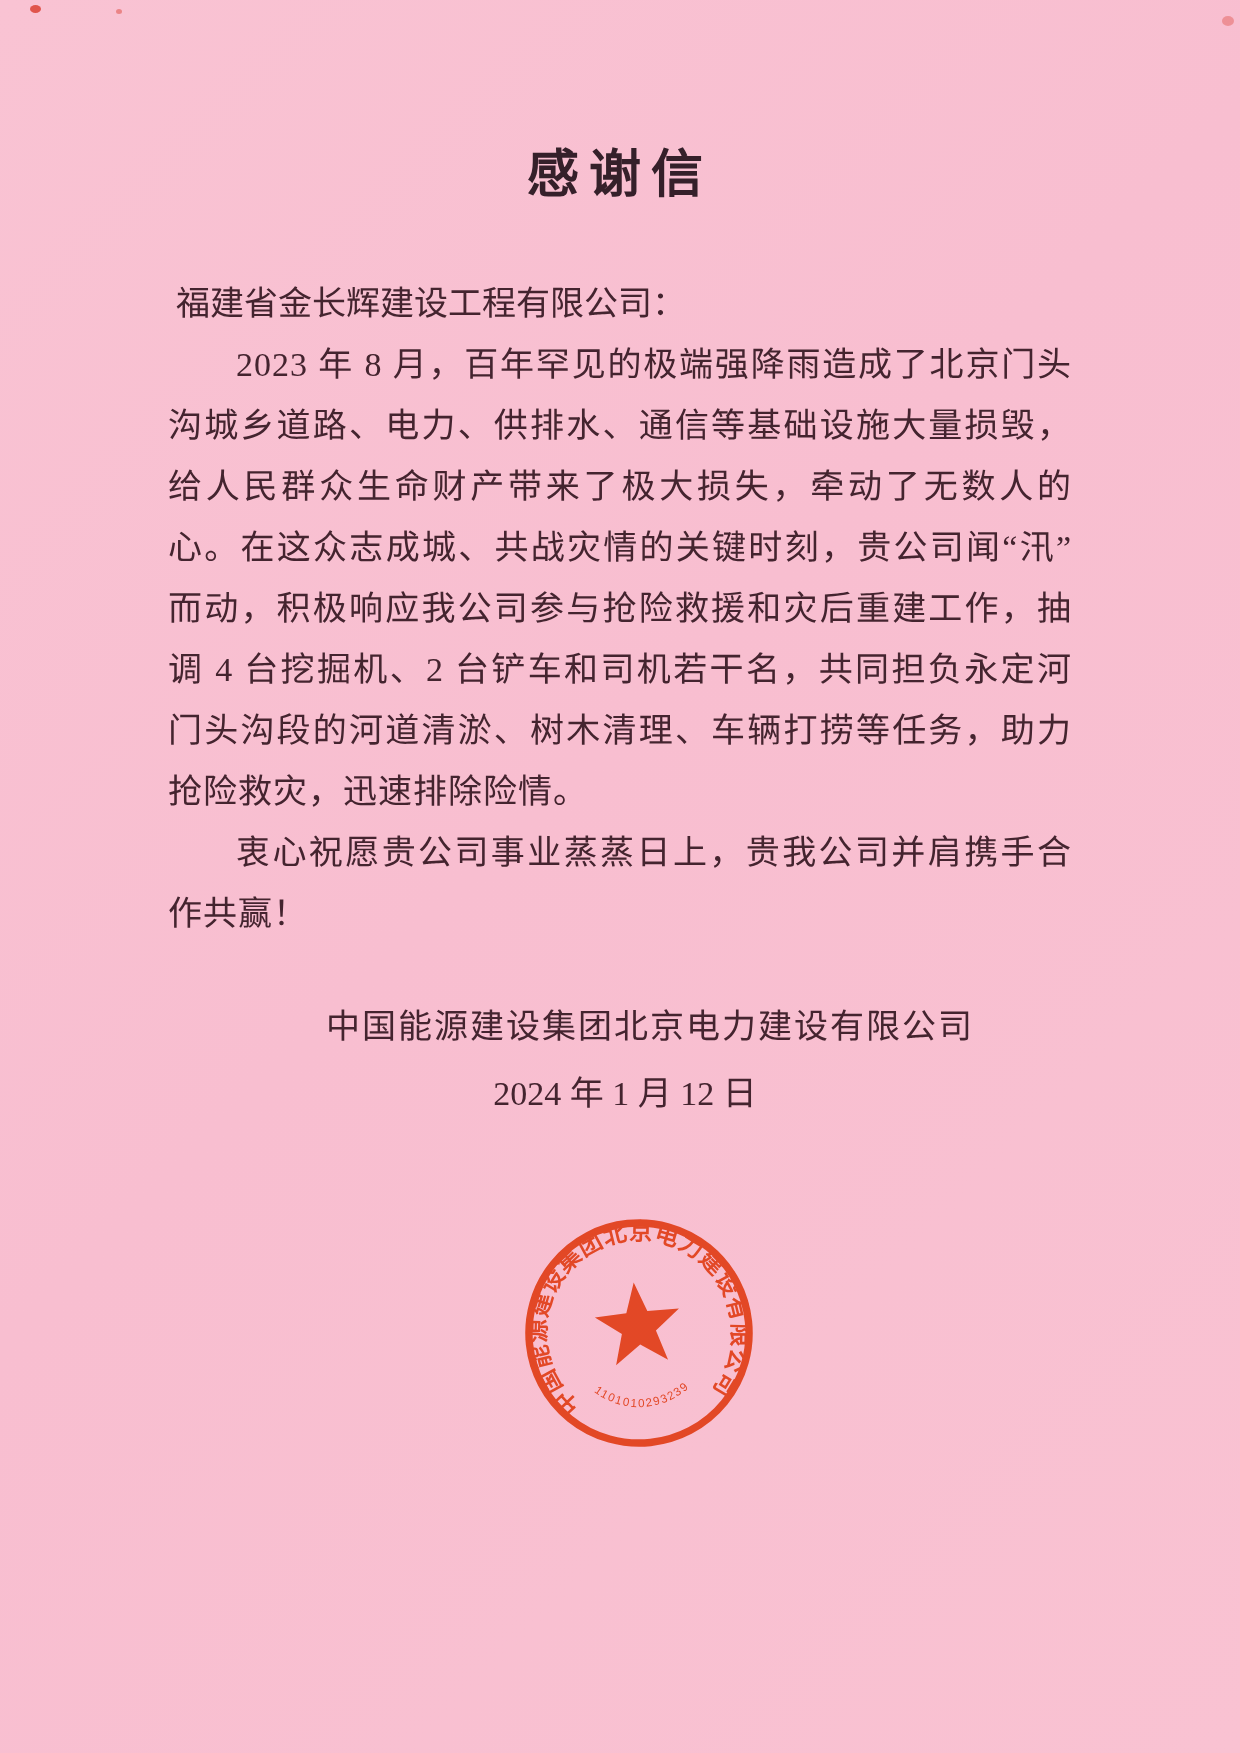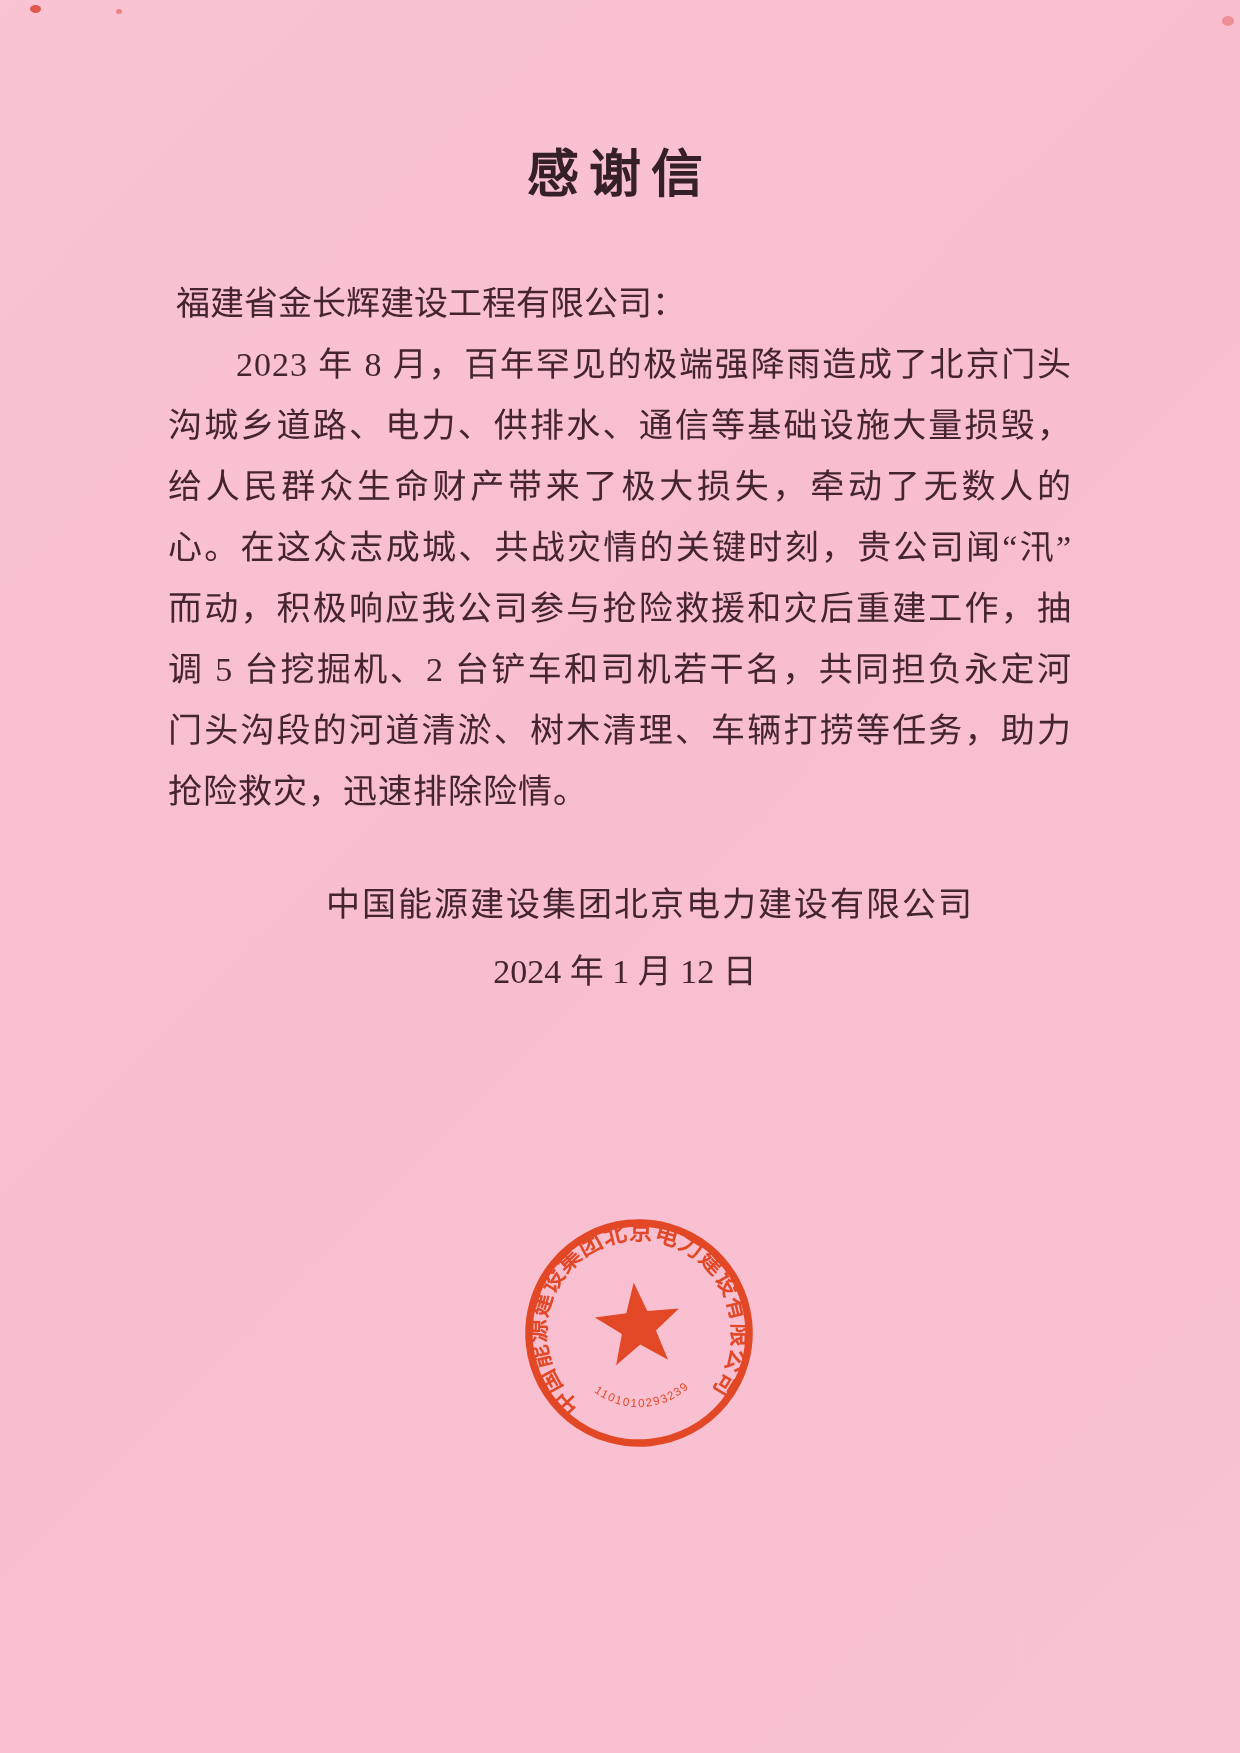--- a/index.html
+++ b/index.html
@@ -82,21 +82,22 @@
 <div class="page">
 
   <div class="speck a"></div>
   <div class="speck b"></div>
   <div class="speck c"></div>
 
   <h1 class="title">感谢信</h1>
 
   <div class="letter-body">
     <p class="salutation">福建省金长辉建设工程有限公司：</p>
-    <p class="para">2023 年 8 月，百年罕见的极端强降雨造成了北京门头沟城乡道路、电力、供排水、通信等基础设施大量损毁，给人民群众生命财产带来了极大损失，牵动了无数人的心。在这众志成城、共战灾情的关键时刻，贵公司闻“汛”而动，积极响应我公司参与抢险救援和灾后重建工作，抽调 5 台挖掘机、2 台铲车和司机若干名，共同担负永定河门头沟段的河道清淤、树木清理、车辆打捞等任务，助力抢险救灾，迅速排除险情。</p>
+    <p class="para">2023 年 8 月，百年罕见的极端强降雨造成了北京门头沟城乡道路、电力、供排水、通信等基础设施大量损毁，给人民群众生命财产带来了极大损失，牵动了无数人的心。在这众志成城、共战灾情的关键时刻，贵公司闻“汛”而动，积极响应我公司参与抢险救援和灾后重建工作，抽调 4 台挖掘机、2 台铲车和司机若干名，共同担负永定河门头沟段的河道清淤、树木清理、车辆打捞等任务，助力抢险救灾，迅速排除险情。</p>
+    <p class="para">衷心祝愿贵公司事业蒸蒸日上，贵我公司并肩携手合作共赢！</p>
 
     <div class="signature-block">
       <p class="sig-company">中国能源建设集团北京电力建设有限公司</p>
       <p class="sig-date">2024 年 1 月 12 日</p>
     </div>
   </div>
 
   <div class="seal">
     <svg viewBox="0 0 240 240" aria-hidden="true">
       <defs>

